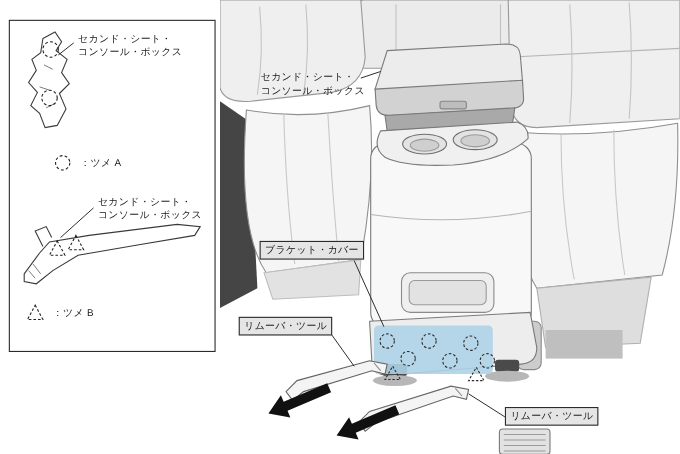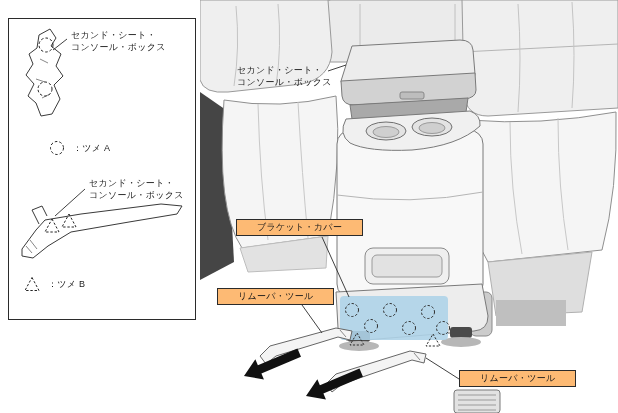--- a/index.html
+++ b/index.html
@@ -9,21 +9,21 @@
 
   .legend-box { position:absolute; left:8px; top:18px; width:188px; height:302px;
                 border:1px solid #2b2b2b; background:#fff; }
   .legend-box > svg { position:absolute; left:0; top:0; }
 
   .illustration { position:absolute; left:200px; top:0; width:418px; height:413px; }
   .illustration > svg { position:absolute; left:0; top:0; }
 
   .txt { position:absolute; font-size:9px; line-height:12px; color:#1a1a1a; letter-spacing:.3px; }
   .pre { white-space:pre-line; }
-  .boxed { border:1px solid #2b2b2b; background:#fdba74; padding:1px 20px 2px; white-space:nowrap; }
+  .boxed { border:1px solid #2b2b2b; background:#e5e5e5; padding:1px 4px 2px; white-space:nowrap; }
   .row { position:absolute; display:flex; align-items:center; gap:8px; }
   .row .txt { position:static; }
 </style>
 </head>
 <body>
 
 <div class="page">
 
   <div class="legend-box">
     <svg width="188" height="302" viewBox="0 0 188 302">

